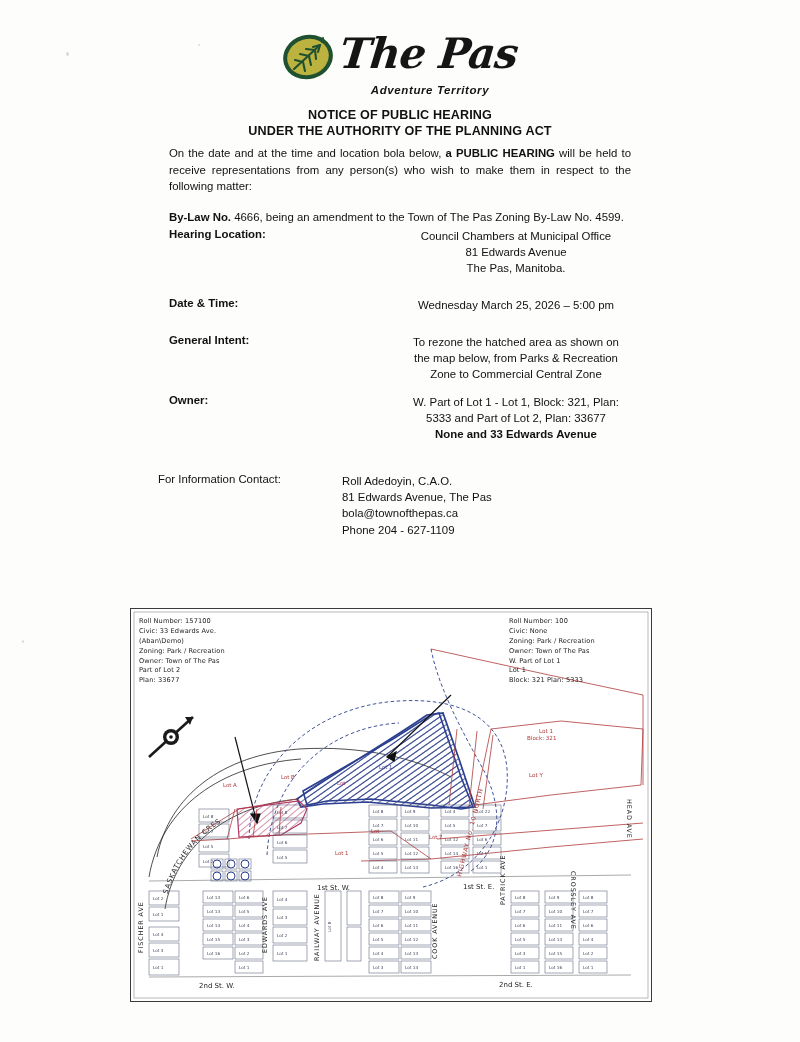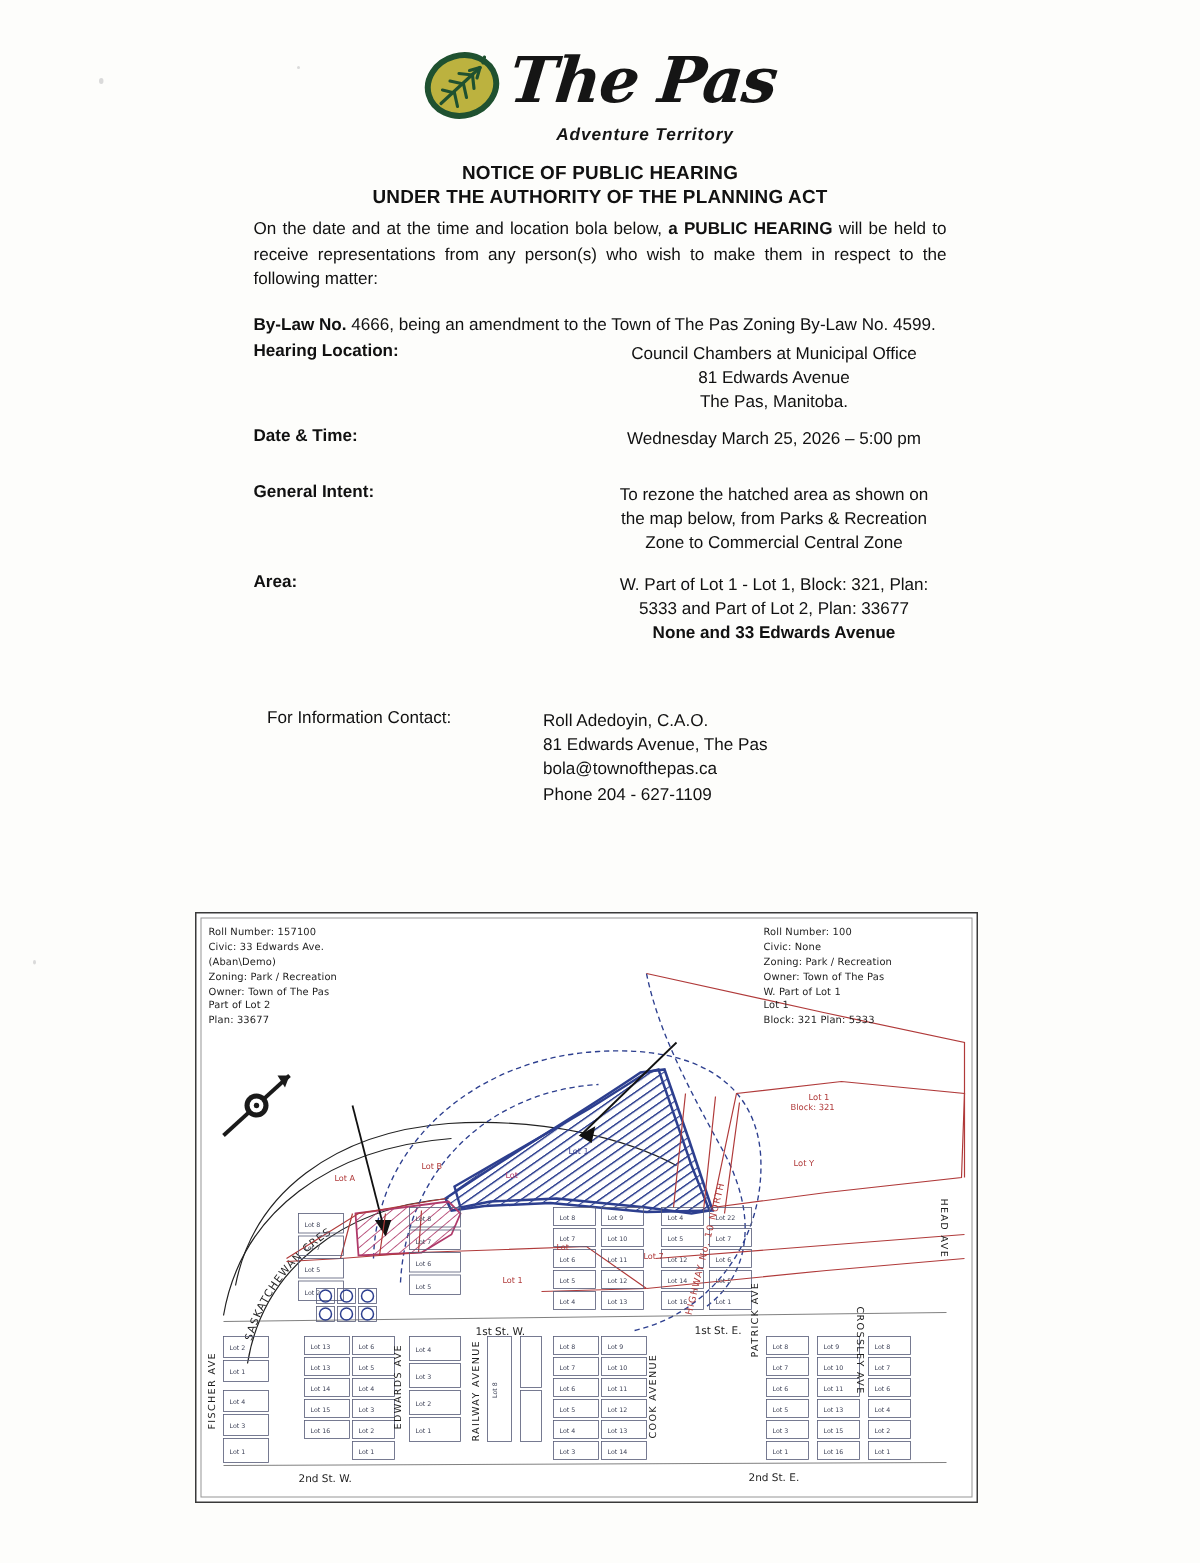--- a/index.html
+++ b/index.html
@@ -45,21 +45,21 @@
   .para{text-align:justify;margin:0 0 14px 0;}
   .para.last{margin-bottom:0;}
   b,.b{font-weight:700;}
 
   .rows{position:absolute;left:169px;top:228px;width:470px;font-size:11.4px;}
   .row{position:relative;margin-bottom:0;}
   .row .lab{position:absolute;left:0;top:0;font-weight:700;white-space:nowrap;}
   .row .val{margin-left:224px;line-height:1.42;}
   .row .val div{white-space:nowrap;text-align:center;}
 
-  .contact{position:absolute;left:178px;top:473px;width:470px;font-size:11.4px;}
+  .contact{position:absolute;left:158px;top:473px;width:470px;font-size:11.4px;}
   .contact .lab{position:absolute;left:0;top:0;}
   .contact .val{margin-left:184px;line-height:1.42;}
 
   .closing{position:absolute;left:169px;top:546px;width:462px;font-size:11.4px;line-height:1.45;text-align:justify;}
 
   
   .map-frame{
     position:absolute;left:130px;top:608px;width:520px;height:392px;
     border:1.3px solid #3a3a3a;background:#ffffff;
   }
@@ -120,38 +120,38 @@
 
     <div class="row" style="height:57px;">
       <div class="lab">Hearing Location:</div>
       <div class="val">
         <div>Council Chambers at Municipal Office</div>
         <div>81 Edwards Avenue</div>
         <div>The Pas, Manitoba.</div>
       </div>
     </div>
 
-    <div class="row" style="height:37px;">
+    <div class="row" style="height:37px;margin-top:12px;">
       <div class="lab">Date &amp; Time:</div>
       <div class="val">
         <div>Wednesday March 25, 2026 – 5:00 pm</div>
       </div>
     </div>
 
     <div class="row" style="height:60px;">
       <div class="lab">General Intent:</div>
       <div class="val">
         <div>To rezone the hatched area as shown on</div>
         <div>the map below, from Parks &amp; Recreation</div>
         <div>Zone to Commercial Central Zone</div>
       </div>
     </div>
 
     <div class="row" style="height:56px;">
-      <div class="lab">Area:</div>
+      <div class="lab">Owner:</div>
       <div class="val">
         <div>W. Part of Lot 1 - Lot 1, Block: 321, Plan:</div>
         <div>5333 and Part of Lot 2, Plan: 33677</div>
         <div class="b">None and 33 Edwards Avenue</div>
       </div>
     </div>
 
   </div>
 
   <div class="contact">

